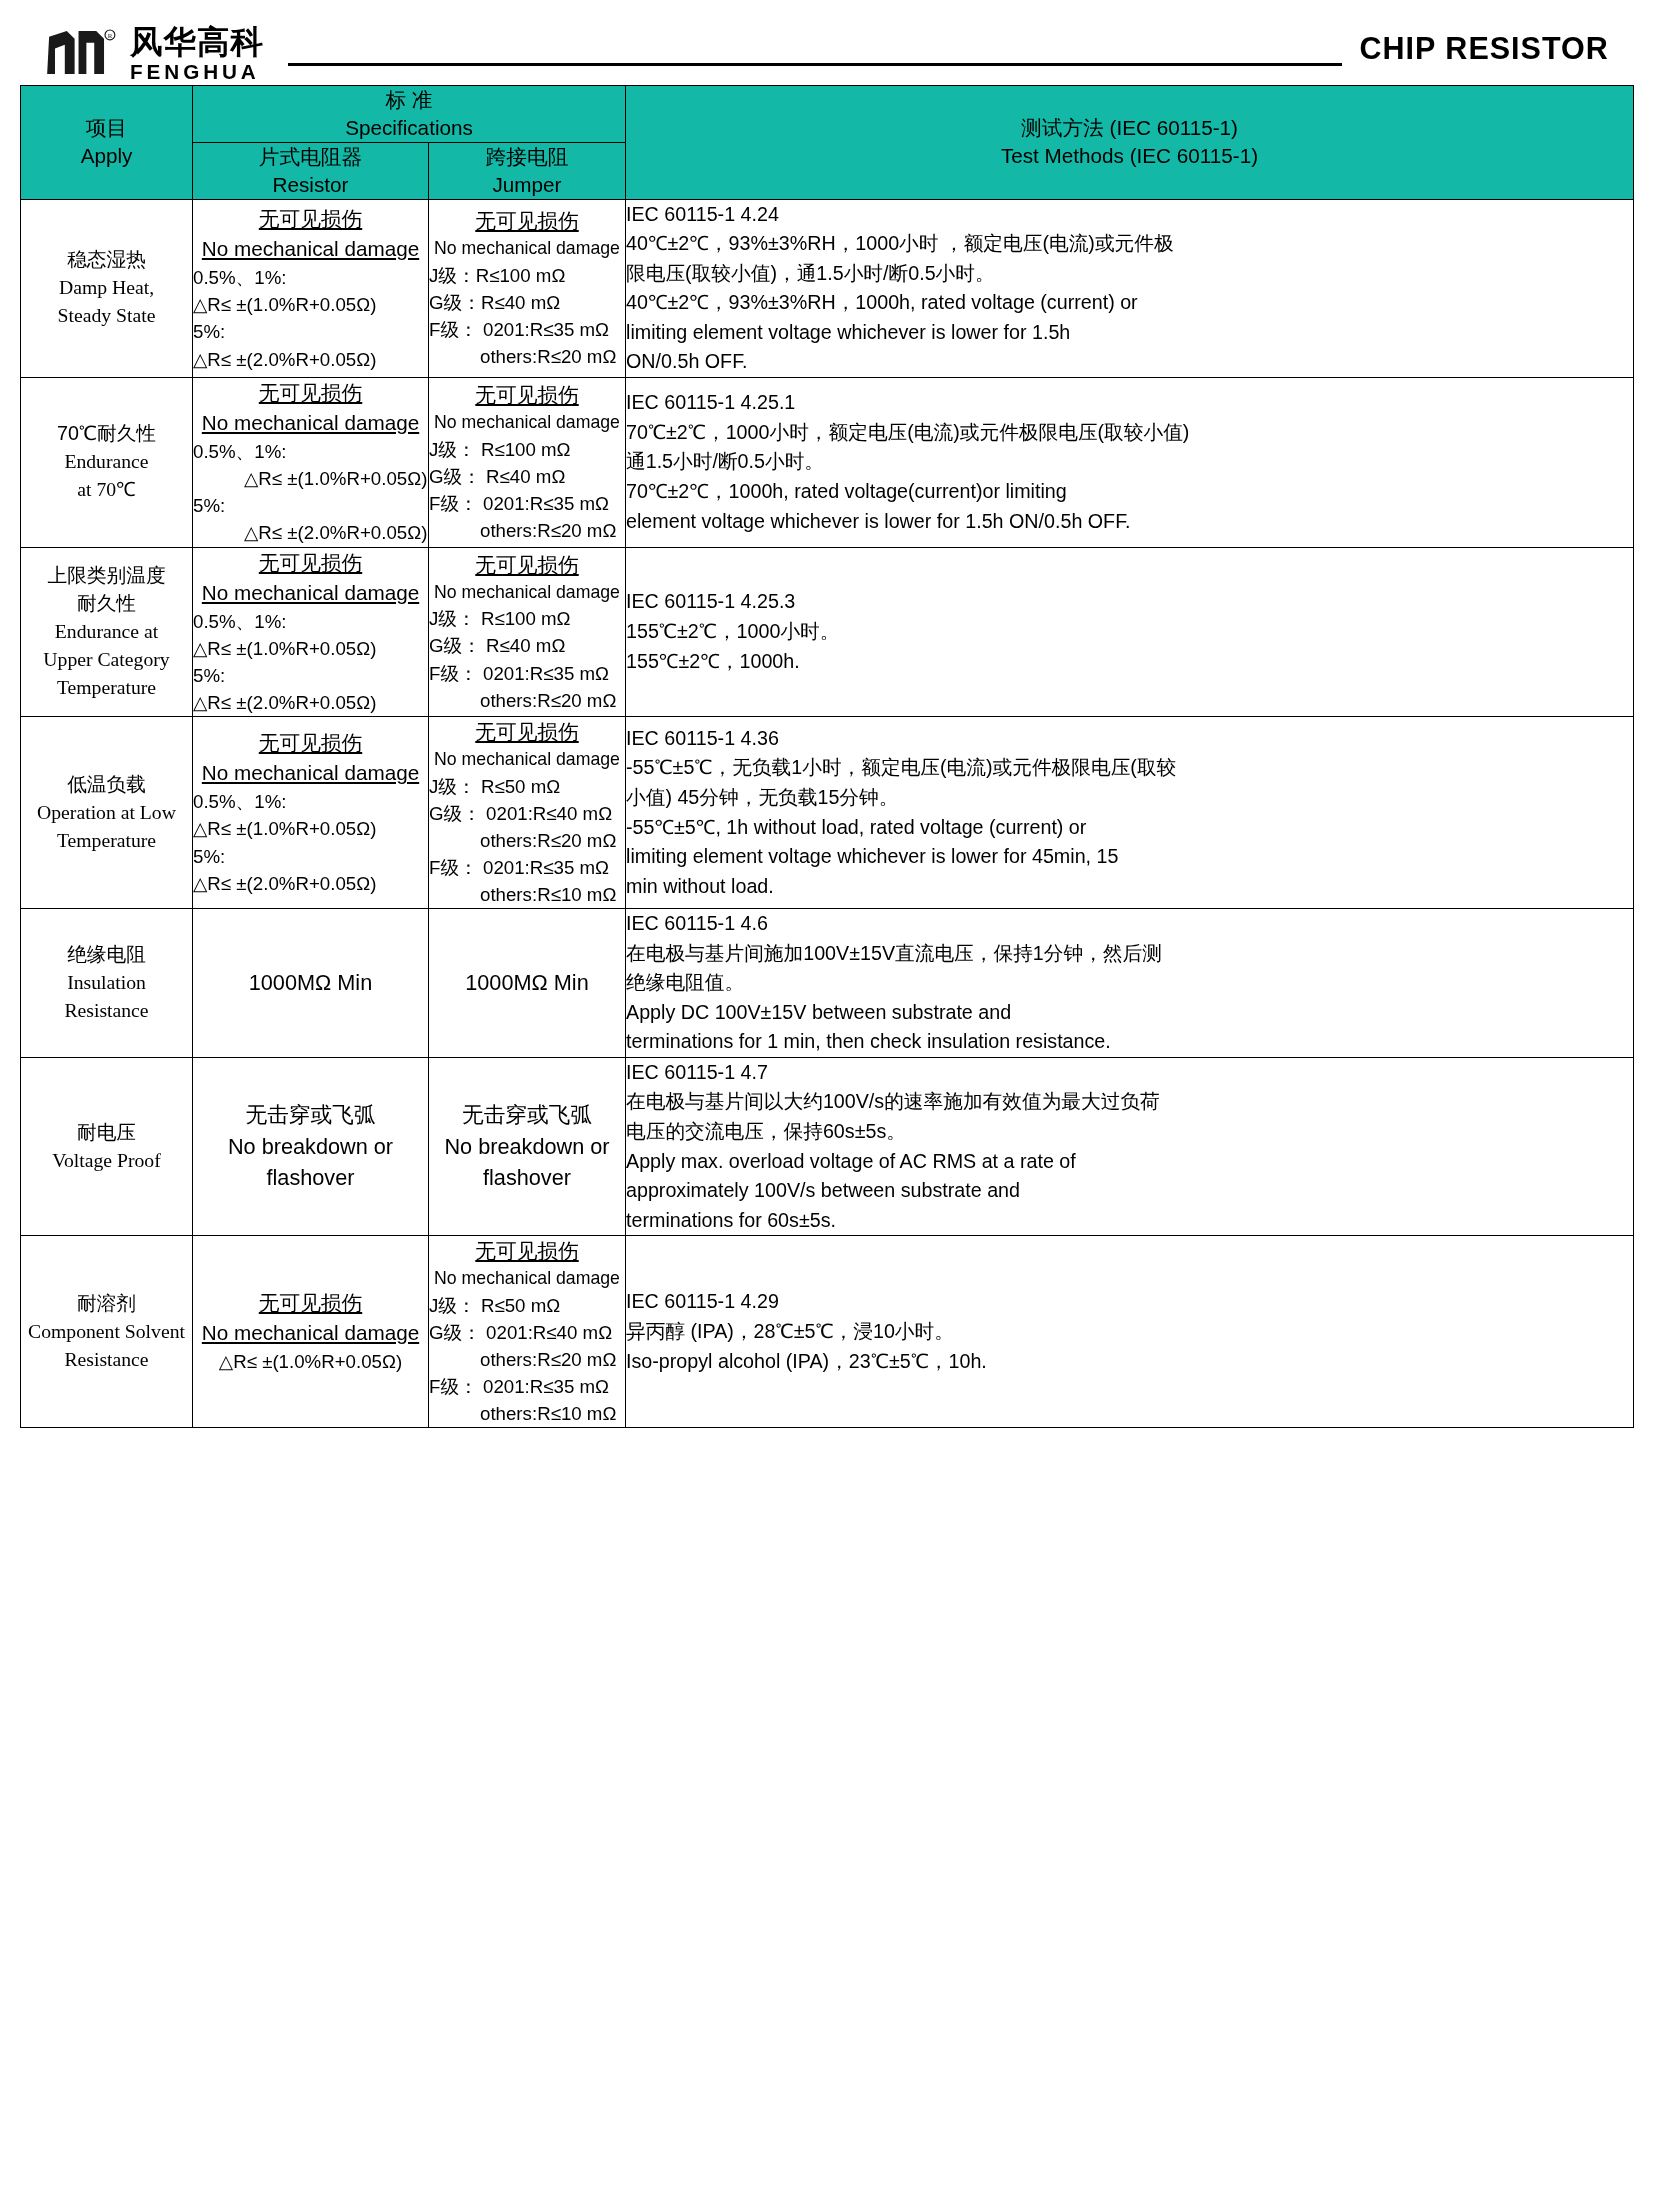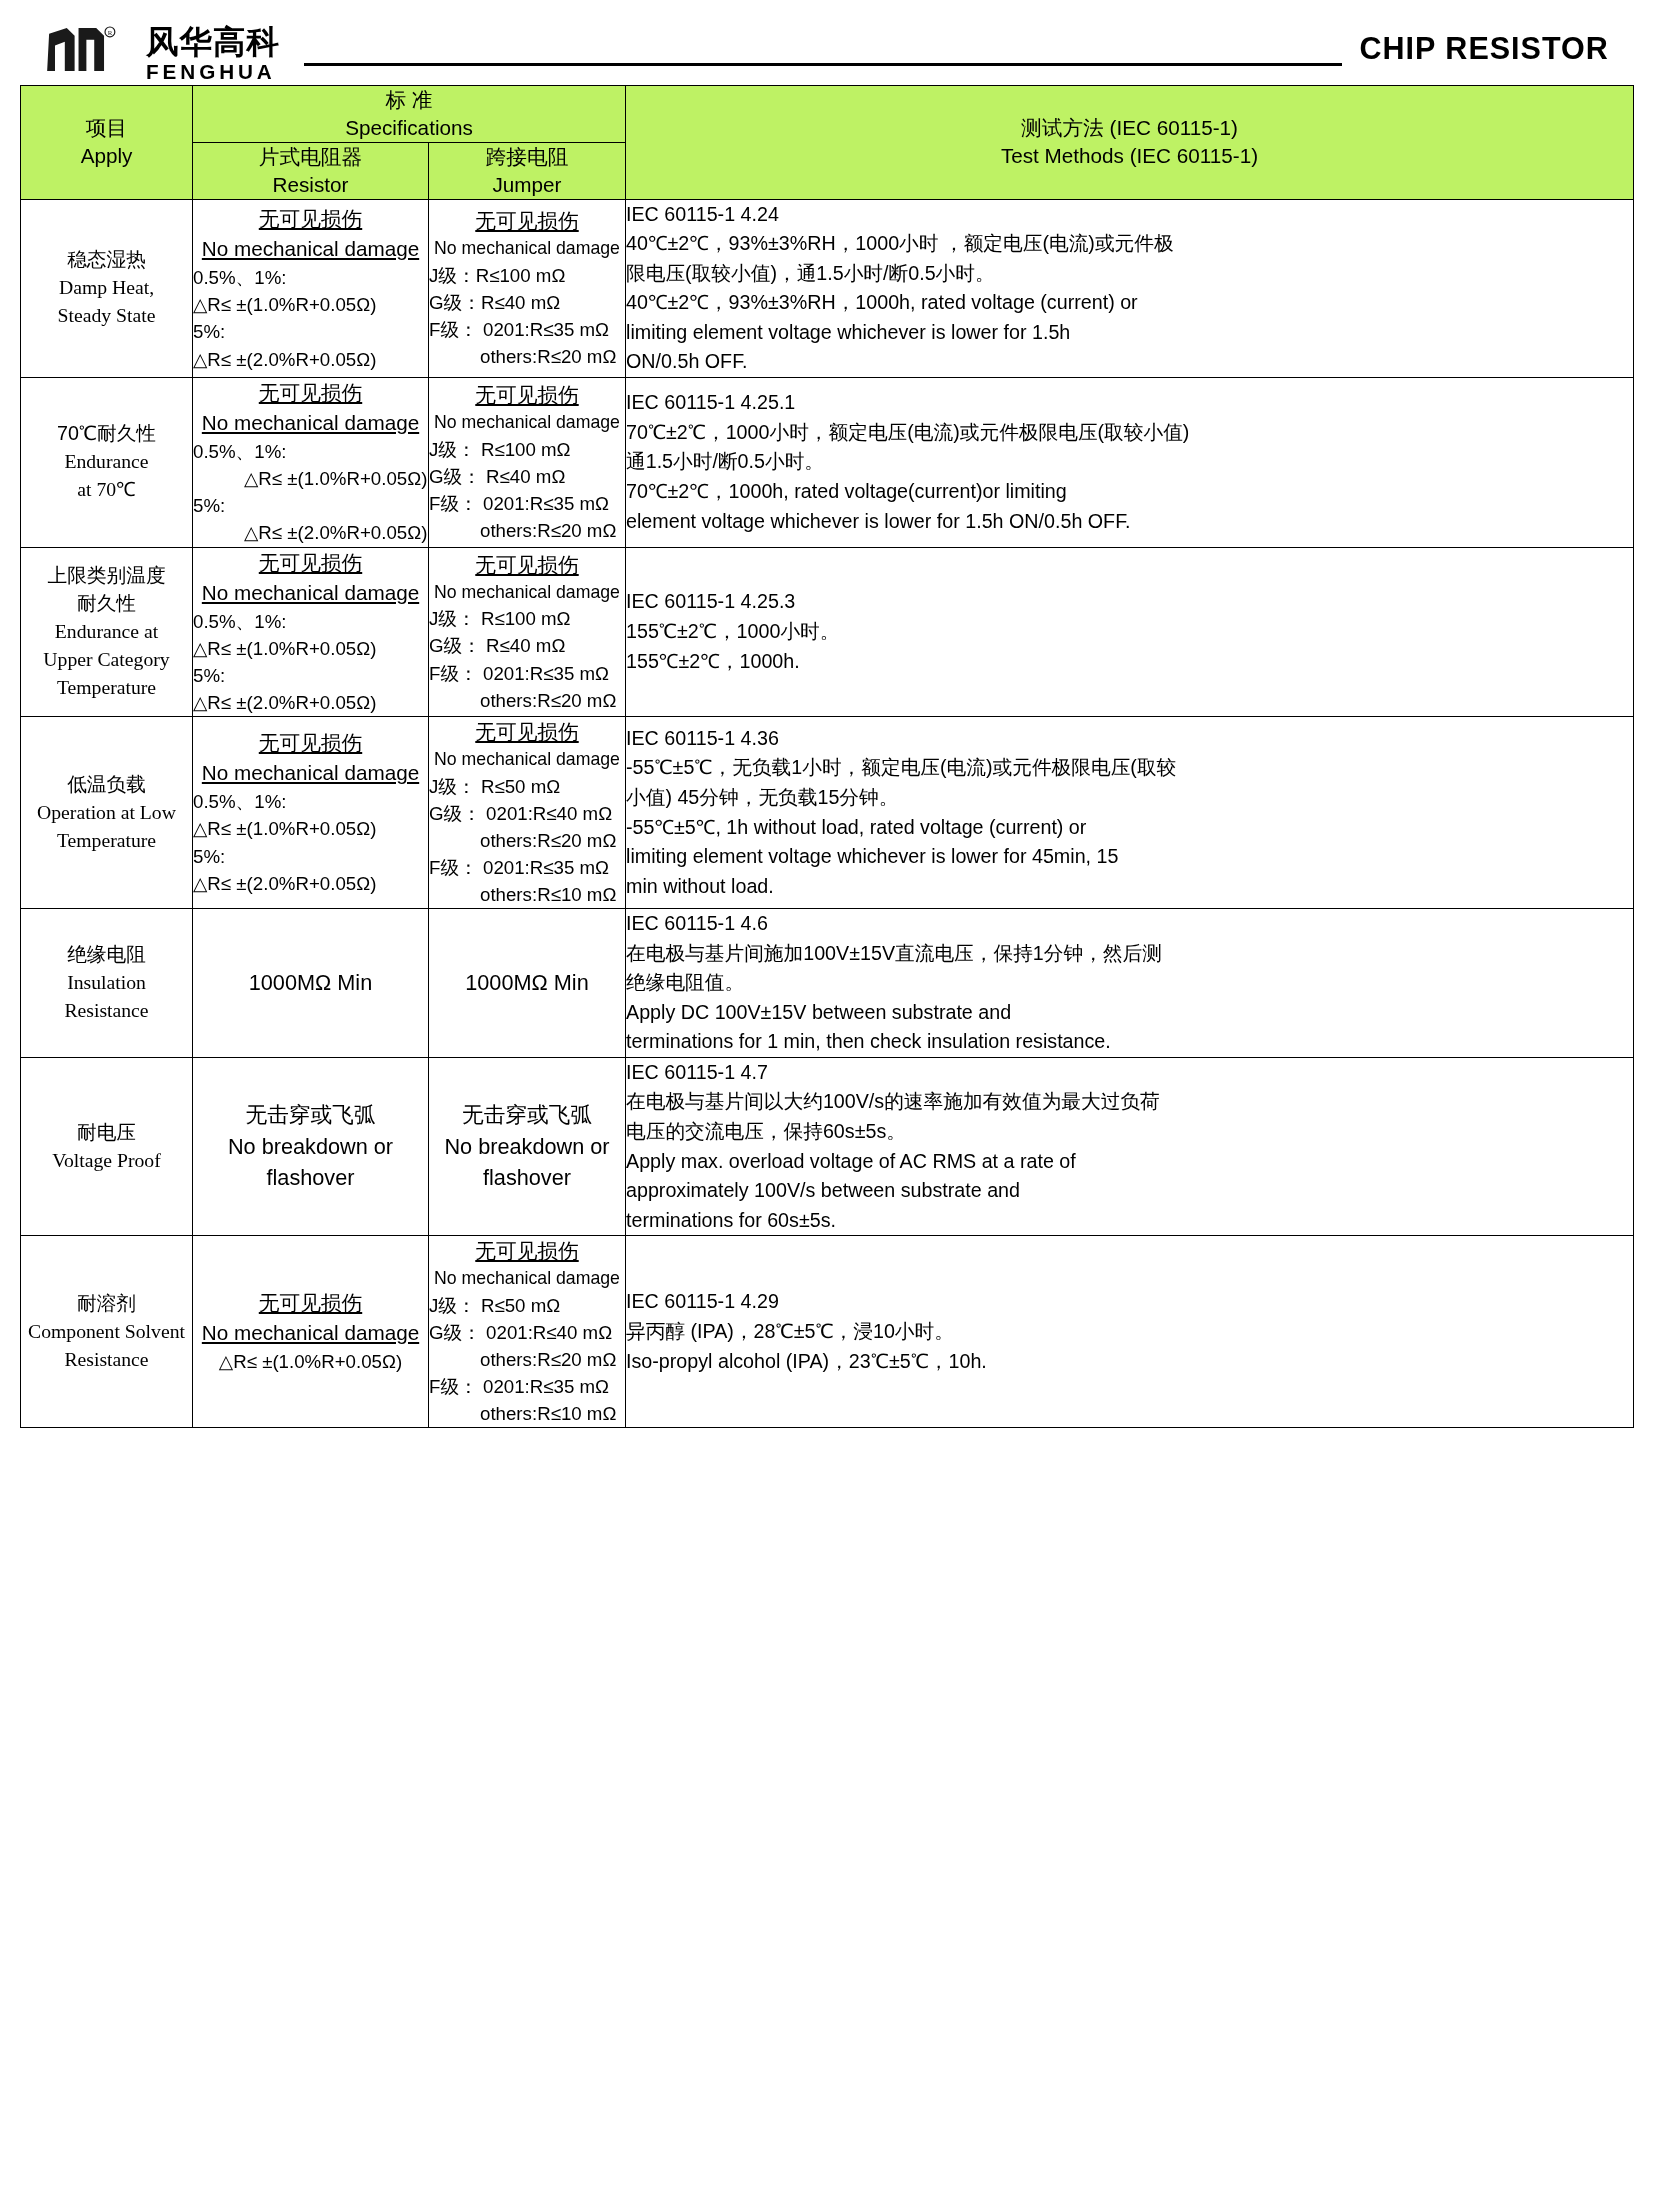--- a/index.html
+++ b/index.html
@@ -25,23 +25,22 @@
   
   .header {
     display: flex;
     align-items: center;
     padding: 23.6px 25.6px 0 25.6px;
     height: 85px;
     box-sizing: border-box;
   }
   .logo-block {
     display: flex;
-    align-items: flex-start;
+    align-items: center;
     flex: 0 0 auto;
-    gap: 16px;
   }
   .logo-mark {
     width: 71px;
     height: 51px;
     position: relative;
     margin-right: 13.8px;
   }
   .logo-mark svg { display: block; }
   .logo-text {
     display: flex;
@@ -112,21 +111,21 @@
     width: 1614px;
     margin: 0 auto;
     table-layout: fixed;
   }
   table.spec th, table.spec td {
     border: 1.5px solid #000;
     vertical-align: middle;
     padding: 0;
   }
   .hd {
-    background: #bef264;
+    background: #14b8a6;
     text-align: center;
     font-size: 20.7px;
     line-height: 1.35;
     font-weight: normal;
     padding: 9.9px 3.9px;
   }
   .hd .cn { display: block; }
   .hd .en { display: block; }
 
   td.item {

